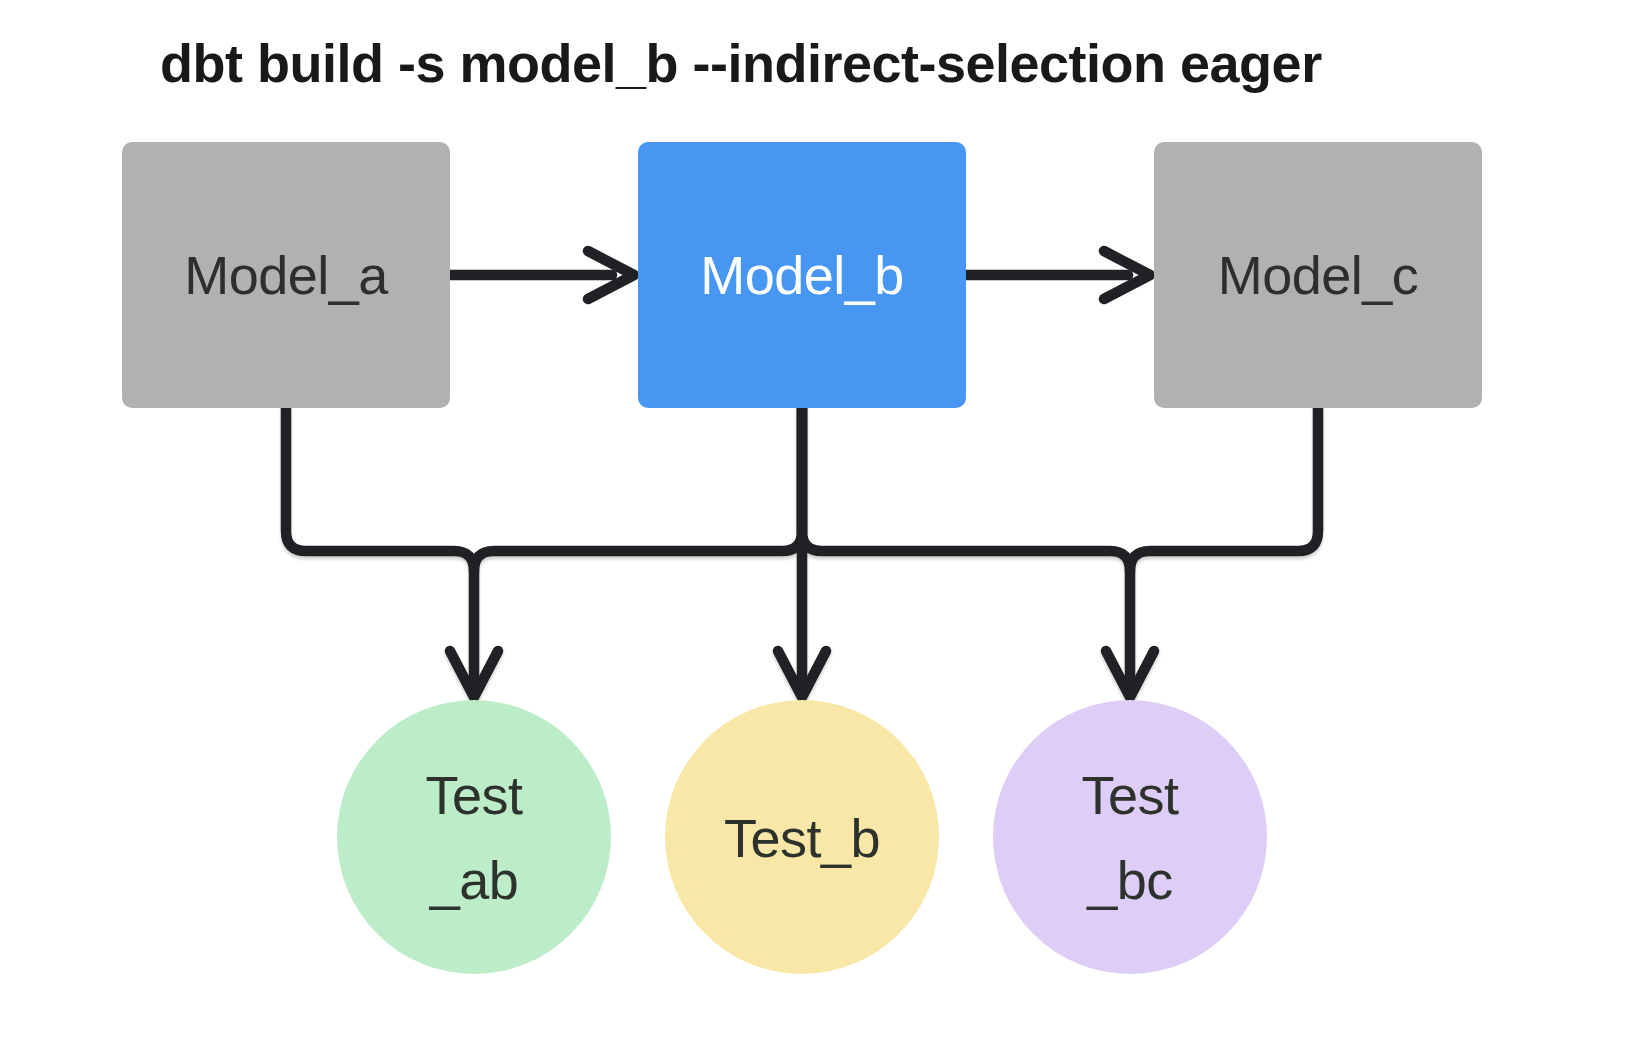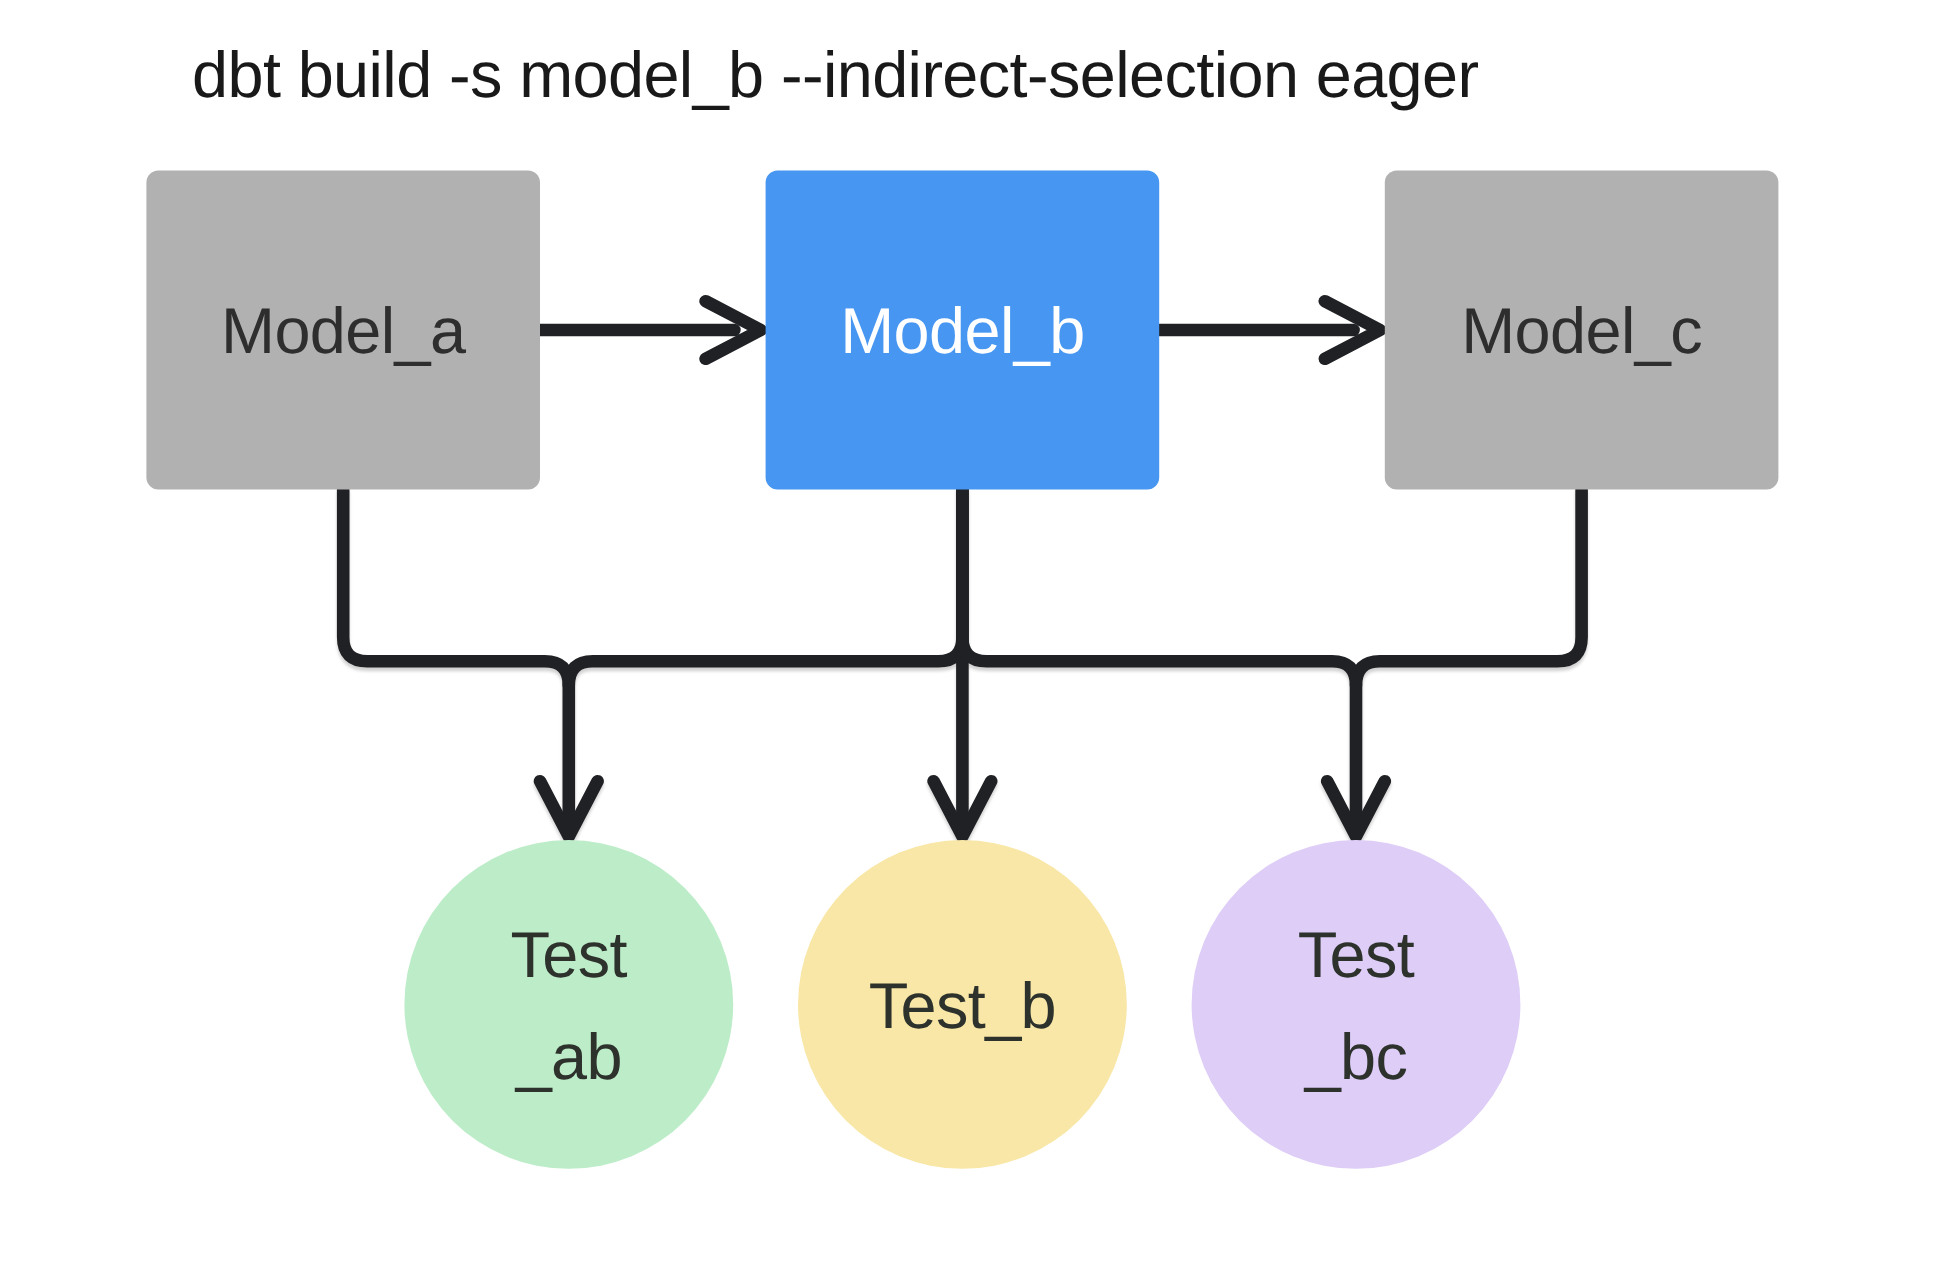--- a/index.html
+++ b/index.html
@@ -16,21 +16,21 @@
   }
   .canvas {
     position: absolute;
     inset: 0;
   }
   .title {
     position: absolute;
     left: 160px;
     top: 32px;
     font-size: 54px;
-    font-weight: 400;
+    font-weight: 700;
     letter-spacing: -0.5px;
     color: #191919;
     white-space: nowrap;
   }
   svg.dag {
     position: absolute;
     left: 0;
     top: 0;
     width: 1630px;
     height: 1060px;

